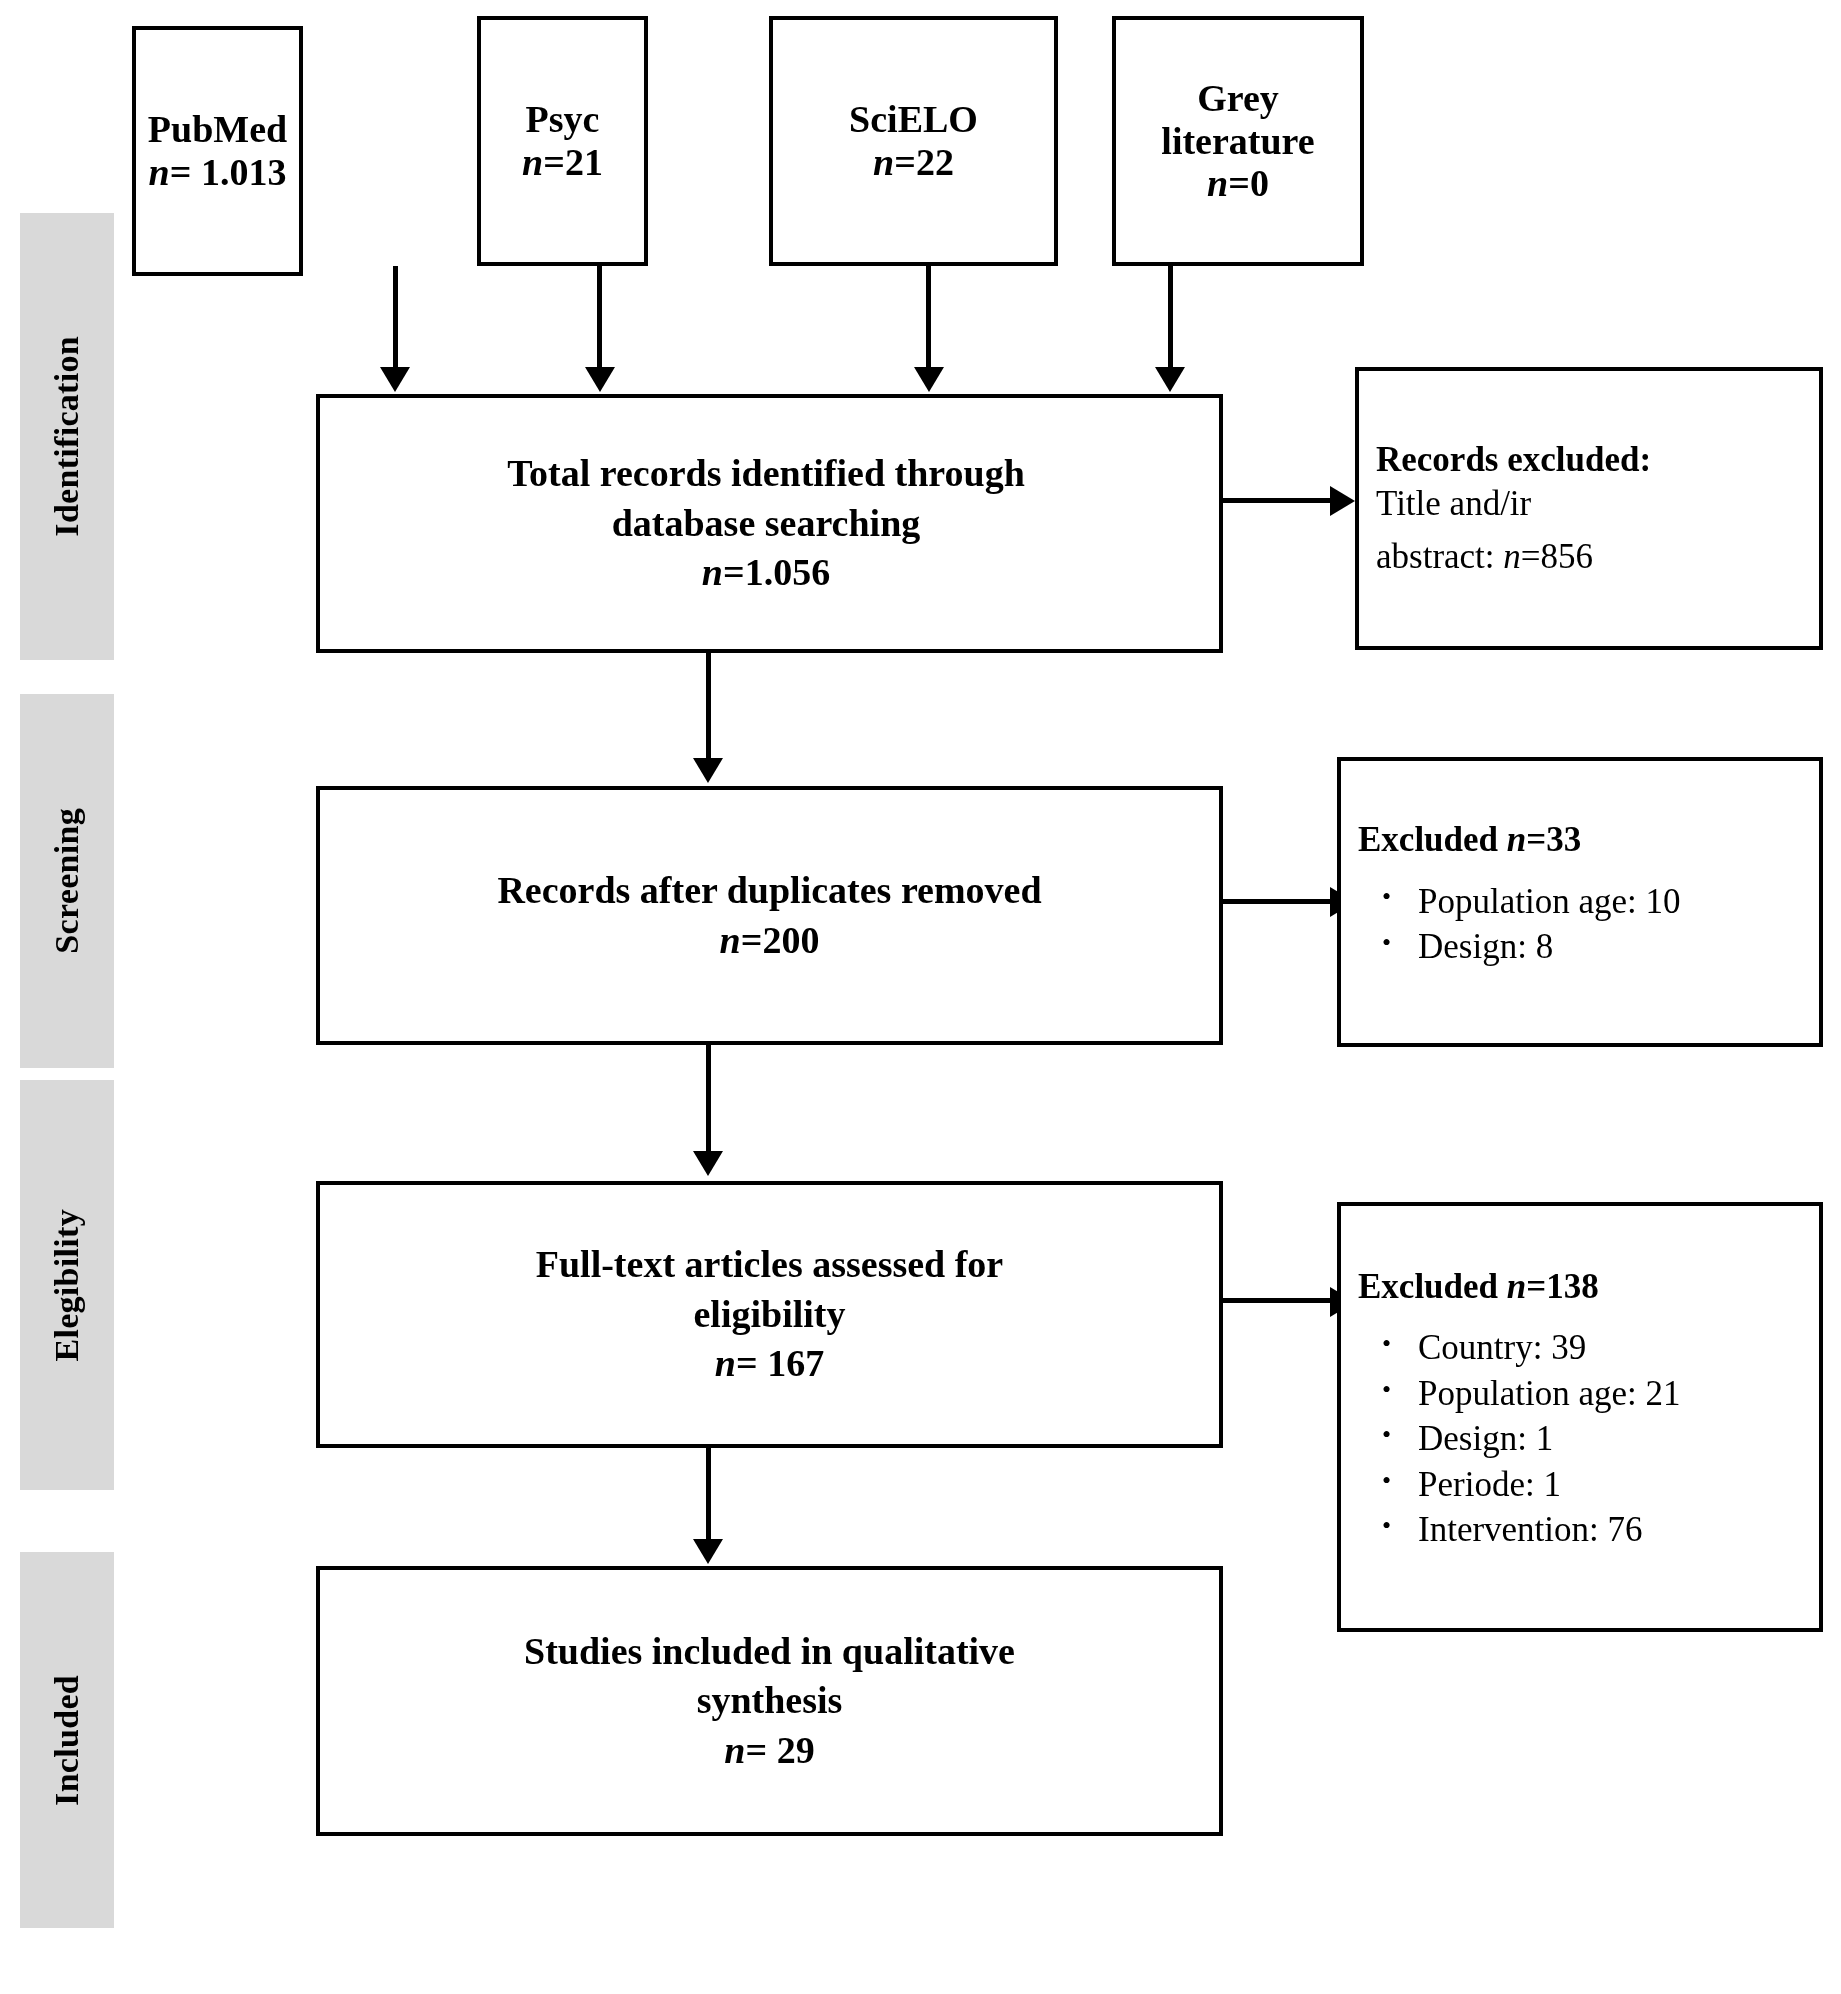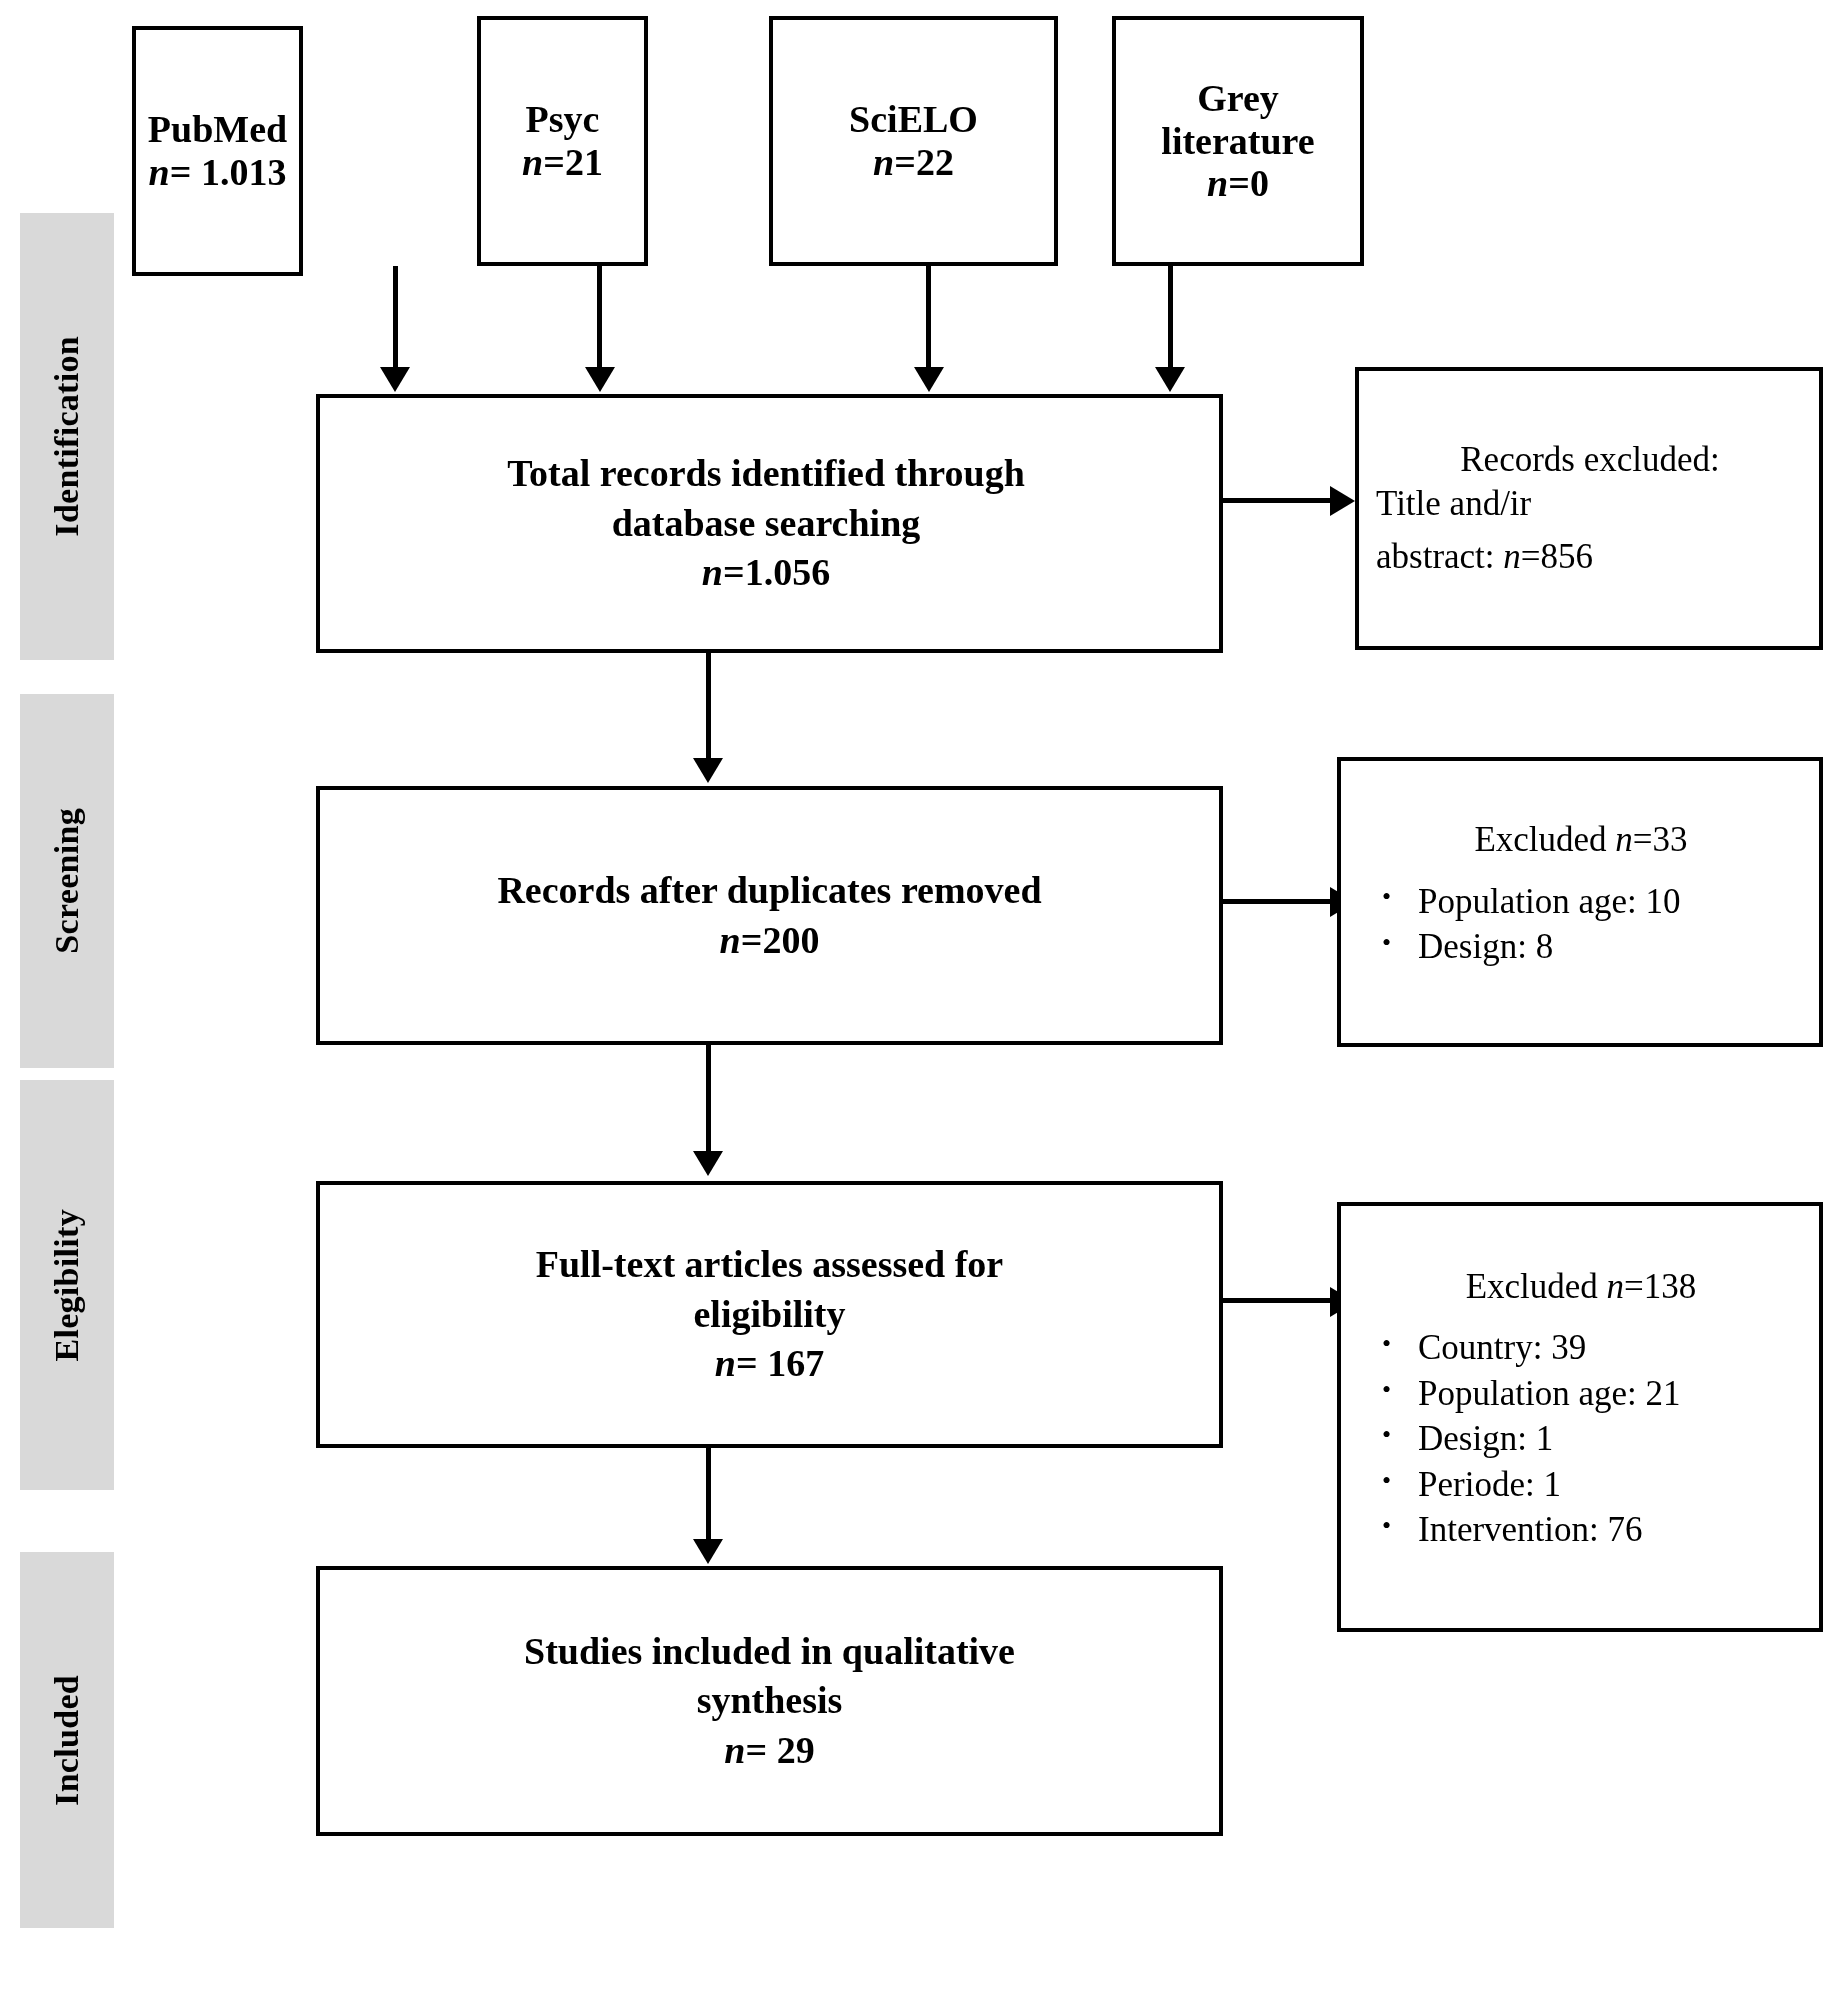--- a/index.html
+++ b/index.html
@@ -60,21 +60,21 @@
   .main-box { font-size: 38px; font-weight: bold; line-height: 1.30; padding: 0 23px; }
 
   .excl-box {
     align-items: flex-start;
     justify-content: center;
     text-align: left;
     padding: 0 15px 0 17px;
     font-size: 35px;
     line-height: 1.26;
   }
-  .excl-title { font-weight: normal; display: block; width: 100%; text-align: center; }
+  .excl-title { font-weight: bold; display: block; width: 100%; }
   .excl-line  { font-weight: normal; display: block; width: 100%; }
 
   .bullets { margin: 16px; padding: 0; list-style: none; width: 100%; }
   .bullets li {
     position: relative;
     padding-left: 44px;
     font-weight: normal;
     font-size: 35px;
     line-height: 1.30;
     white-space: nowrap;

